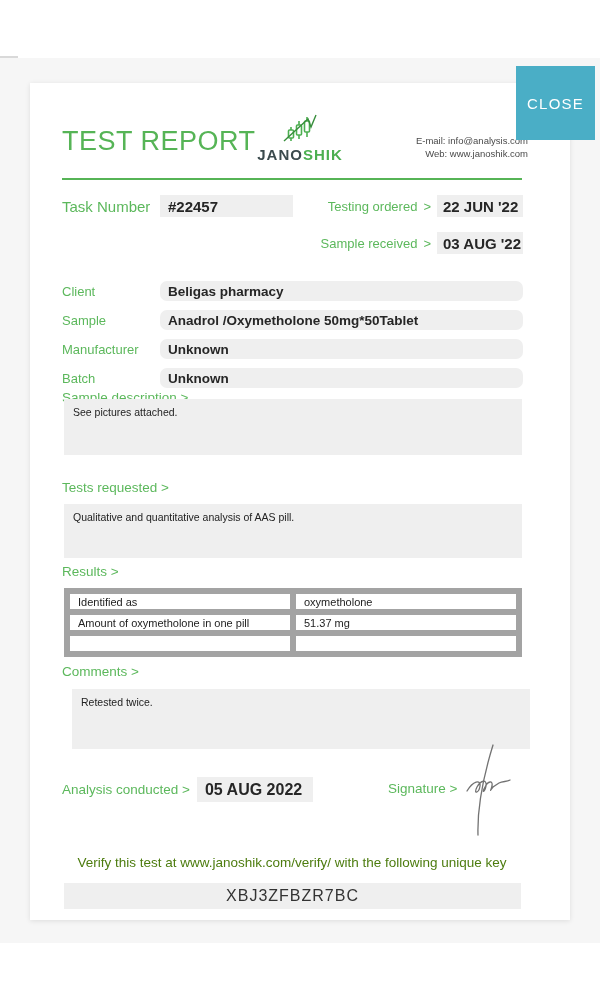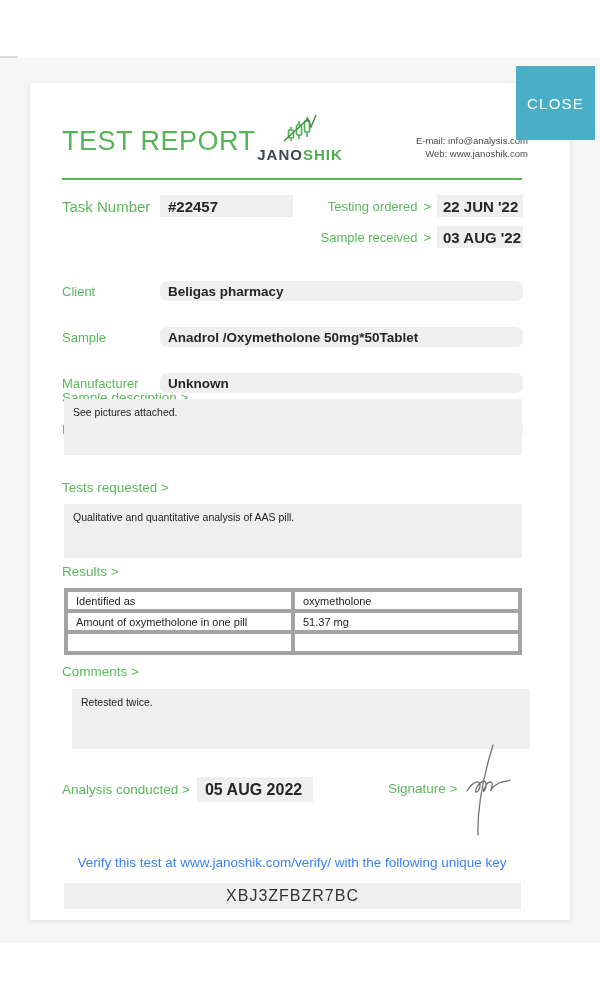--- a/index.html
+++ b/index.html
@@ -84,28 +84,28 @@
     white-space: nowrap;
   }
   .task-row {
     position: absolute; left: 32px; top: 112px;
     display: flex; align-items: center; height: 22px;
   }
   .task-label { font-size: 15px; width: 98px; white-space: nowrap; }
   .task-strip { width: 133px; height: 22px; padding-left: 8px; font-size: 15px; }
   .date-rows {
     position: absolute; right: 47px; top: 112px;
-    display: flex; flex-direction: column; gap: 9px; align-items: flex-end;
+    display: flex; flex-direction: column; gap: 15px; align-items: flex-end;
   }
   .date-row { display: flex; align-items: center; gap: 6px; height: 22px; }
   .date-label, .date-arrow { font-size: 13px; white-space: nowrap; }
   .date-strip { width: 86px; height: 22px; padding-left: 6px; font-size: 15px; }
   
   .info-block { position: absolute; left: 32px; top: 197px; width: 461px; }
-  .info-row { display: flex; align-items: center; height: 22px; margin-bottom: 24px; }
+  .info-row { display: flex; align-items: center; height: 22px; margin-bottom: 7px; }
   .info-label { width: 98px; font-size: 13px; white-space: nowrap; }
   .info-strip { flex: 1; height: 20px; padding-left: 8px; font-size: 13.5px; border-radius: 7px; }
   
   .sec-heading {
     position: absolute; left: 32px;
     font-size: 13.5px; white-space: nowrap;
   }
   .sec-box {
     position: absolute; left: 34px;
     width: 458px;
@@ -119,21 +119,21 @@
   .h-tests { top: 397px; }
   .box-tests { top: 421px; height: 54px; }
   .h-results { top: 481px; }
   .results-table {
     position: absolute; left: 34px; top: 505px;
     width: 458px;
     border-collapse: collapse;
     table-layout: fixed;
   }
   .results-table td {
-    border: 4px solid #a3a3a3;
+    border: 6px solid #a3a3a3;
     height: 21px;
     font-size: 11px; color: #222222;
     padding: 0 8px;
     background: #ffffff;
     white-space: nowrap; overflow: hidden;
   }
   .h-comments { top: 581px; }
   .box-comments { top: 606px; height: 60px; margin-left: 8px; }
   
   .analysis-row {
@@ -143,21 +143,21 @@
   .analysis-label { font-size: 13.5px; margin-right: 7px; white-space: nowrap; }
   .analysis-strip { width: 116px; height: 25px; padding-left: 8px; font-size: 16px; }
   .signature-label {
     position: absolute; left: 358px; top: 698px;
     font-size: 13.5px; white-space: nowrap;
   }
   .signature-svg { position: absolute; left: 425px; top: 660px; }
   .verify-line {
     position: absolute; left: 32px; top: 772px;
     width: 460px;
-    font-size: 13.5px; color: #3b82f6;
+    font-size: 13.5px; color: #4d7c0f;
     text-align: center; white-space: nowrap;
   }
   .key-bar {
     position: absolute; left: 34px; top: 800px;
     width: 457px; height: 26px;
     background: #efefef;
     display: flex; align-items: center; justify-content: center;
     font-size: 16px; letter-spacing: 1px; color: #333333;
   }
 </style>

